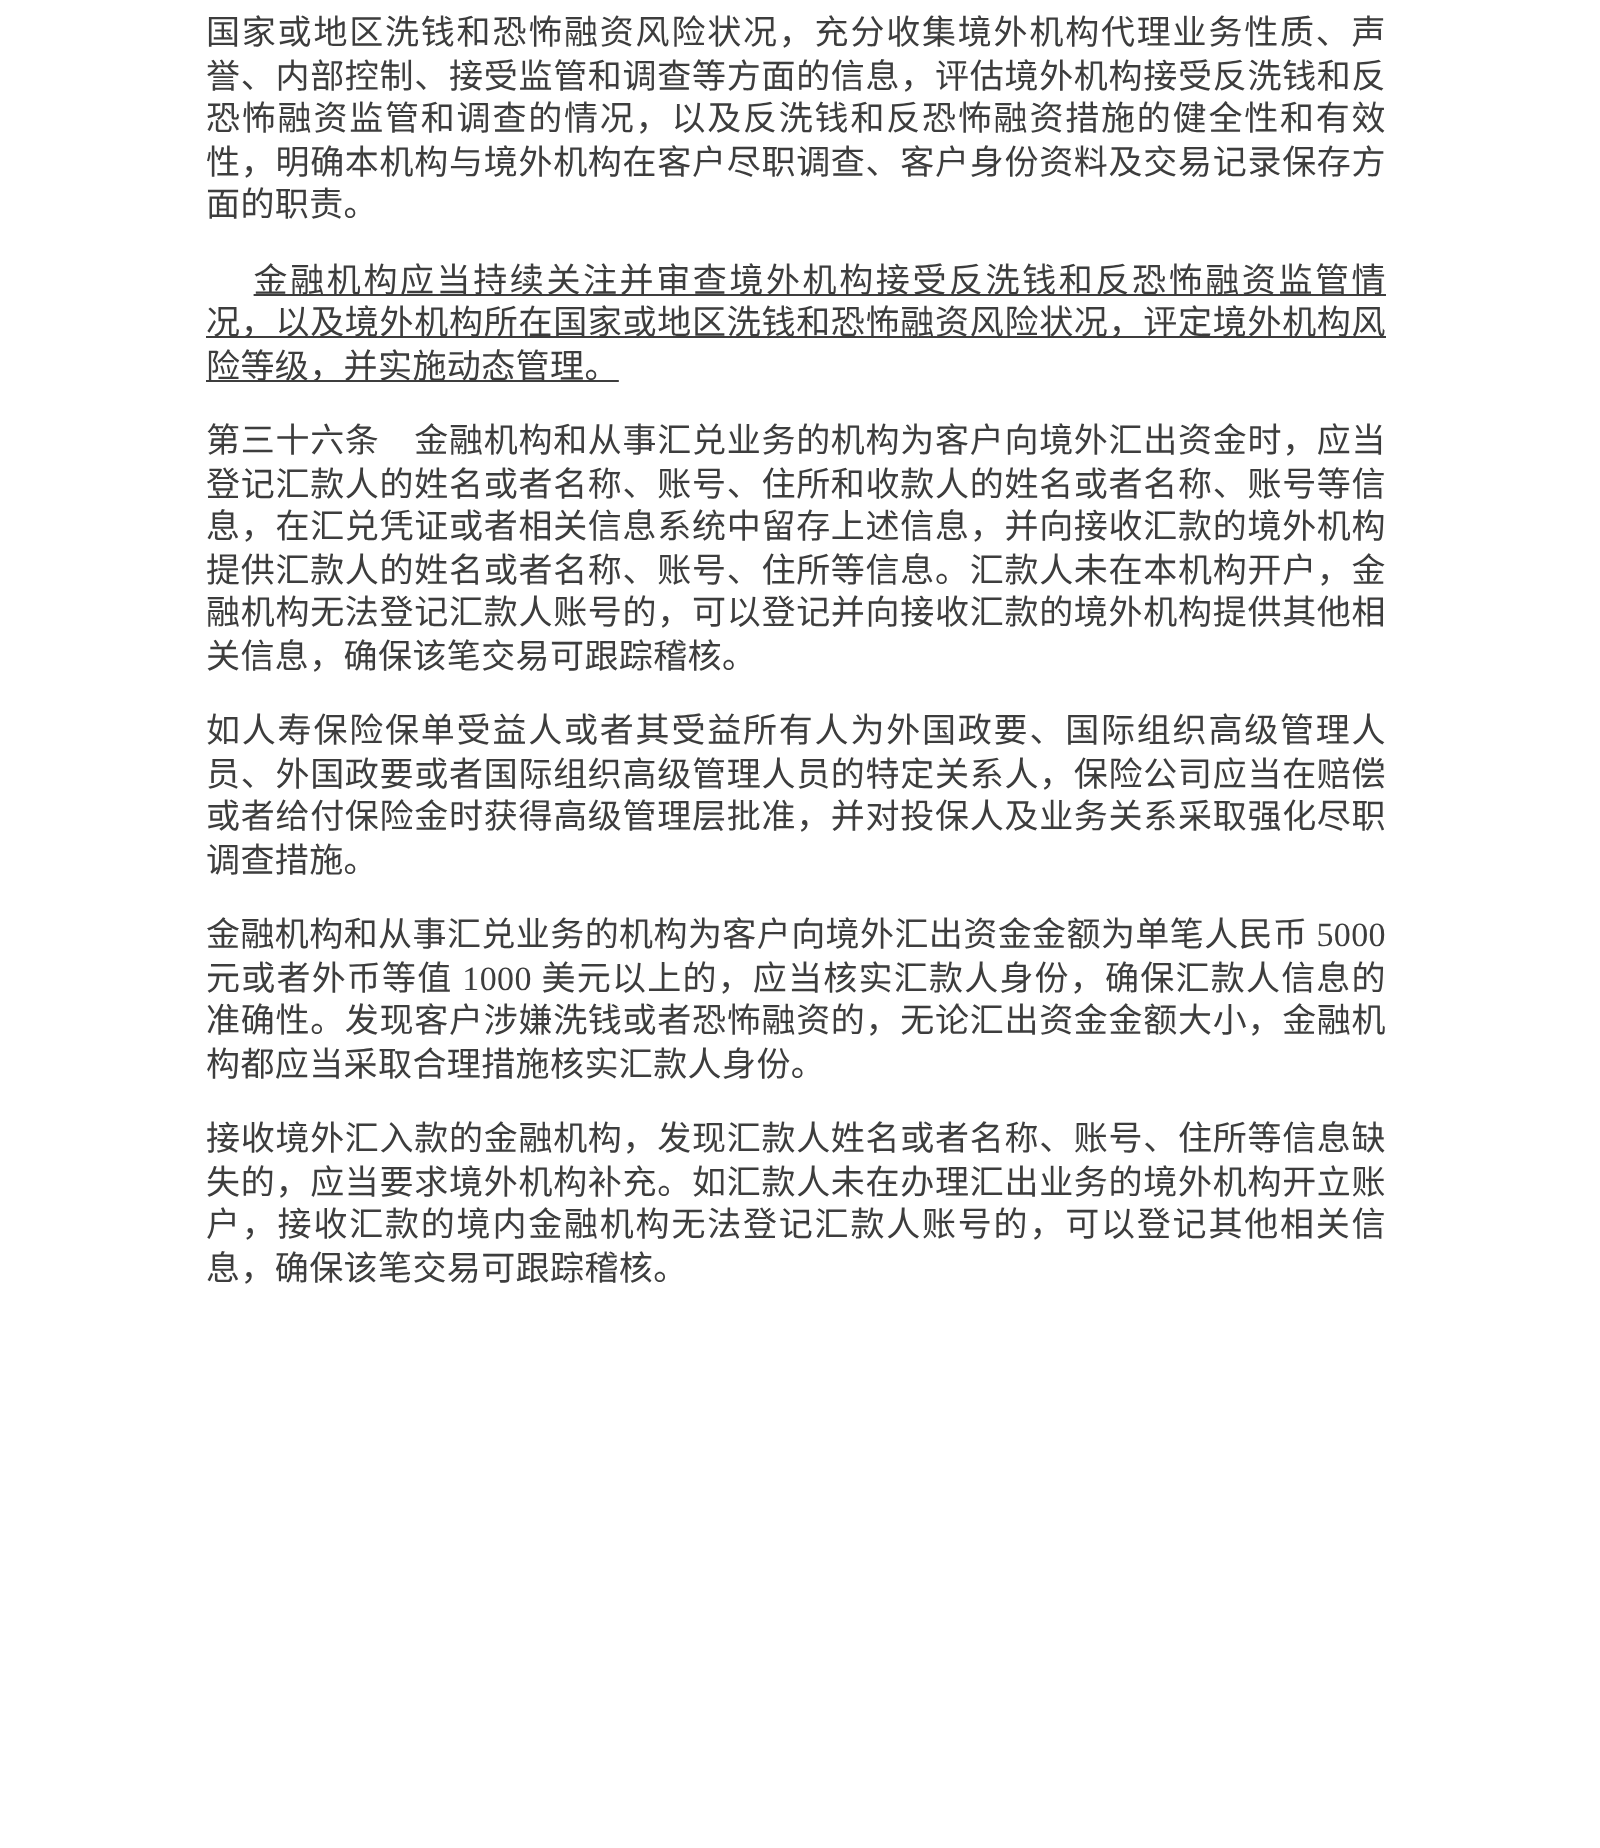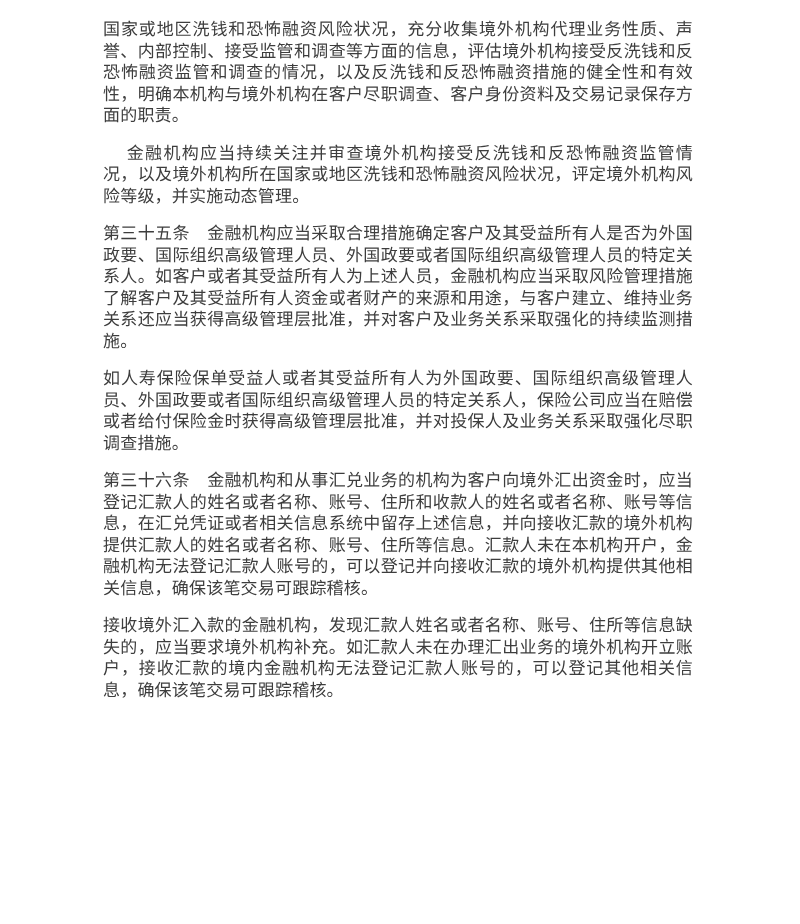--- a/index.html
+++ b/index.html
@@ -22,32 +22,33 @@
     width: 590px;
     font-family: "Liberation Serif", "DejaVu Serif", serif;
     font-size: 17px;
     line-height: 21.5px;
     color: #3d3d3d;
     text-align: justify;
     text-justify: inter-ideograph;
     letter-spacing: 0.2px;
   }
   .doc-body p {
-    margin: 13px 0 16px 0;
+    margin: 0 0 16px 0;
     word-break: break-all;
   }
   .doc-body p.indent {
     text-indent: 1.4em;
+    text-decoration: underline;
   }
 </style>
 </head>
 <body>
 
 <div class="page">
   <div class="doc-body">
     <p>国家或地区洗钱和恐怖融资风险状况，充分收集境外机构代理业务性质、声誉、内部控制、接受监管和调查等方面的信息，评估境外机构接受反洗钱和反恐怖融资监管和调查的情况，以及反洗钱和反恐怖融资措施的健全性和有效性，明确本机构与境外机构在客户尽职调查、客户身份资料及交易记录保存方面的职责。</p>
     <p class="indent">金融机构应当持续关注并审查境外机构接受反洗钱和反恐怖融资监管情况，以及境外机构所在国家或地区洗钱和恐怖融资风险状况，评定境外机构风险等级，并实施动态管理。</p>
-    <p>第三十五条　金融机构应当采取合理措施确定客户及其受益所有人是否为外国政要、国际组织高级管理人员、外国政要或者国际组织高级管理人员的特定关系人。如客户或者其受益所有人为上述人员，金融机构应当采取风险管理措施了解客户及其受益所有人资金或者财产的来源和用途，与客户建立、维持业务关系还应当获得高级管理层批准，并对客户及业务关系采取强化的持续监测措施。</p>
+    <p>第三十六条　金融机构和从事汇兑业务的机构为客户向境外汇出资金时，应当登记汇款人的姓名或者名称、账号、住所和收款人的姓名或者名称、账号等信息，在汇兑凭证或者相关信息系统中留存上述信息，并向接收汇款的境外机构提供汇款人的姓名或者名称、账号、住所等信息。汇款人未在本机构开户，金融机构无法登记汇款人账号的，可以登记并向接收汇款的境外机构提供其他相关信息，确保该笔交易可跟踪稽核。</p>
     <p>如人寿保险保单受益人或者其受益所有人为外国政要、国际组织高级管理人员、外国政要或者国际组织高级管理人员的特定关系人，保险公司应当在赔偿或者给付保险金时获得高级管理层批准，并对投保人及业务关系采取强化尽职调查措施。</p>
-    <p>第三十六条　金融机构和从事汇兑业务的机构为客户向境外汇出资金时，应当登记汇款人的姓名或者名称、账号、住所和收款人的姓名或者名称、账号等信息，在汇兑凭证或者相关信息系统中留存上述信息，并向接收汇款的境外机构提供汇款人的姓名或者名称、账号、住所等信息。汇款人未在本机构开户，金融机构无法登记汇款人账号的，可以登记并向接收汇款的境外机构提供其他相关信息，确保该笔交易可跟踪稽核。</p>
+    <p>金融机构和从事汇兑业务的机构为客户向境外汇出资金金额为单笔人民币 5000 元或者外币等值 1000 美元以上的，应当核实汇款人身份，确保汇款人信息的准确性。发现客户涉嫌洗钱或者恐怖融资的，无论汇出资金金额大小，金融机构都应当采取合理措施核实汇款人身份。</p>
     <p>接收境外汇入款的金融机构，发现汇款人姓名或者名称、账号、住所等信息缺失的，应当要求境外机构补充。如汇款人未在办理汇出业务的境外机构开立账户，接收汇款的境内金融机构无法登记汇款人账号的，可以登记其他相关信息，确保该笔交易可跟踪稽核。</p>
   </div>
 </div>
 
 </body></html>

